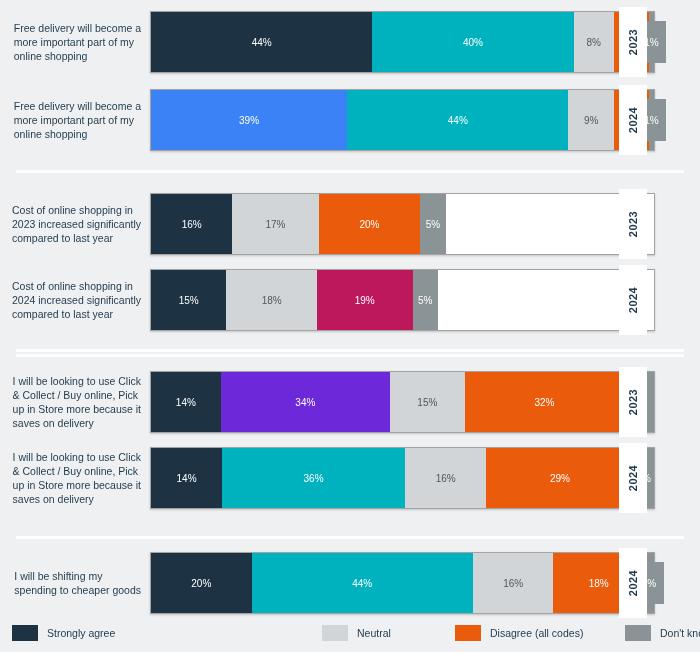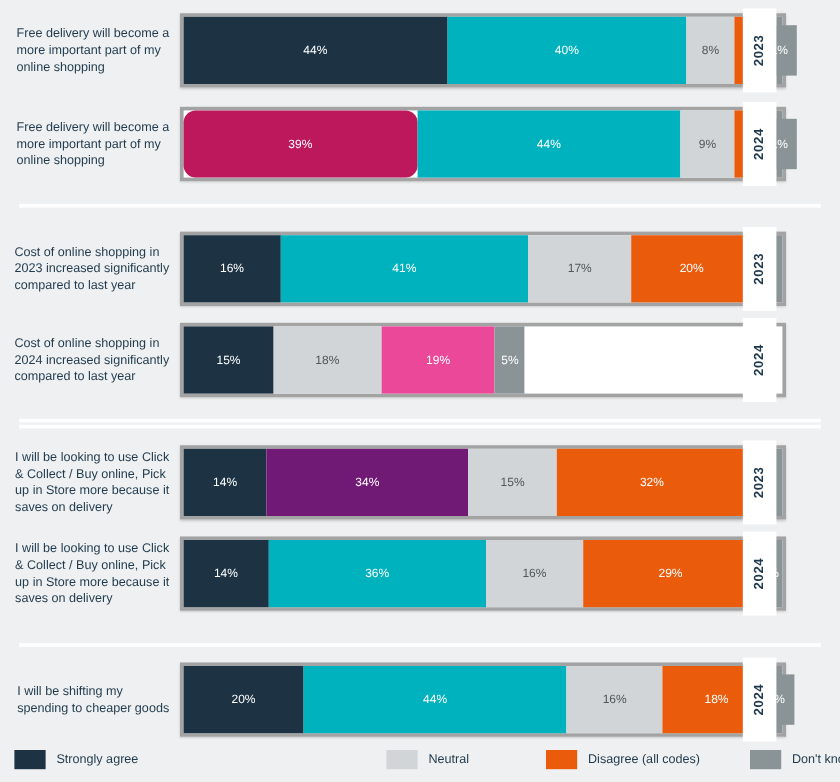--- a/index.html
+++ b/index.html
@@ -46,21 +46,21 @@
 
   .bar-wrap {
     position: relative;
     flex: 1 1 auto;
     margin-right: 45px;
   }
   .bar {
     position: absolute;
     left: 0; right: 0; top: 0; bottom: 0;
     display: flex;
-    border: 3px solid #a3a3a3;
+    border: 1px solid #a3a3a3;
     box-shadow: 0 1px 2px rgba(0,0,0,0.18);
     background: #ffffff;
     overflow: visible;
   }
   .seg {
     position: relative;
     display: flex;
     align-items: center;
     justify-content: center;
     font-size: 10px;
@@ -176,21 +176,21 @@
     <div class="row" style="top: 89px; height: 62px;">
       <div class="row-label">
         <div>
           <span>Free delivery will become a</span>
           <span>more important part of my</span>
           <span>online shopping</span>
         </div>
       </div>
       <div class="bar-wrap">
         <div class="bar">
-          <div class="seg" style="background: #be185d; flex: 0 0 39%; border-radius: 10px;">
+          <div class="seg" style="background: #3b82f6; flex: 0 0 39%;">
             <div class="seg-label">39%</div>
           </div>
           <div class="seg" style="background: rgb(0, 178, 189); flex: 0 0 44%;">
             <div class="seg-label">44%</div>
           </div>
           <div class="seg neutral" style="background: rgb(210, 213, 215); flex: 0 0 9%;">
             <div class="seg-label">9%</div>
           </div>
           <div class="seg" style="background: rgb(234, 91, 12); flex: 0 0 7%;">
             <div class="seg-label">7%</div>
@@ -211,23 +211,20 @@
           <span>Cost of online shopping in</span>
           <span>2023 increased significantly</span>
           <span>compared to last year</span>
         </div>
       </div>
       <div class="bar-wrap">
         <div class="bar">
           <div class="seg" style="background: rgb(29, 51, 68); flex: 0 0 16.1616%;">
             <div class="seg-label">16%</div>
           </div>
-          <div class="seg" style="background: rgb(0, 178, 189); flex: 0 0 41.4141%;">
-            <div class="seg-label">41%</div>
-          </div>
           <div class="seg neutral" style="background: rgb(210, 213, 215); flex: 0 0 17.1717%;">
             <div class="seg-label">17%</div>
           </div>
           <div class="seg" style="background: rgb(234, 91, 12); flex: 0 0 20.202%;">
             <div class="seg-label">20%</div>
           </div>
           <div class="seg" style="background: rgb(138, 147, 150); flex: 0 0 5.05051%;">
             <div class="seg-label">5%</div>
           </div>
         </div>
@@ -245,21 +242,21 @@
         </div>
       </div>
       <div class="bar-wrap">
         <div class="bar">
           <div class="seg" style="background: rgb(29, 51, 68); flex: 0 0 15%;">
             <div class="seg-label">15%</div>
           </div>
           <div class="seg neutral" style="background: rgb(210, 213, 215); flex: 0 0 18%;">
             <div class="seg-label">18%</div>
           </div>
-          <div class="seg" style="background: #ec4899; flex: 0 0 19%;">
+          <div class="seg" style="background: #be185d; flex: 0 0 19%;">
             <div class="seg-label">19%</div>
           </div>
           <div class="seg" style="background: rgb(138, 147, 150); flex: 0 0 5%;">
             <div class="seg-label">5%</div>
           </div>
         </div>
         <div class="year-tag">
           <span>2024</span>
         </div>
       </div>
@@ -271,21 +268,21 @@
           <span>&amp; Collect / Buy online, Pick</span>
           <span>up in Store more because it</span>
           <span>saves on delivery</span>
         </div>
       </div>
       <div class="bar-wrap">
         <div class="bar">
           <div class="seg" style="background: rgb(29, 51, 68); flex: 0 0 13.8614%;">
             <div class="seg-label">14%</div>
           </div>
-          <div class="seg" style="background: #701a75; flex: 0 0 33.6634%;">
+          <div class="seg" style="background: #6d28d9; flex: 0 0 33.6634%;">
             <div class="seg-label">34%</div>
           </div>
           <div class="seg neutral" style="background: rgb(210, 213, 215); flex: 0 0 14.8515%;">
             <div class="seg-label">15%</div>
           </div>
           <div class="seg" style="background: rgb(234, 91, 12); flex: 0 0 31.6832%;">
             <div class="seg-label">32%</div>
           </div>
           <div class="seg" style="background: rgb(138, 147, 150); flex: 0 0 5.94059%;">
             <div class="seg-label">6%</div>

